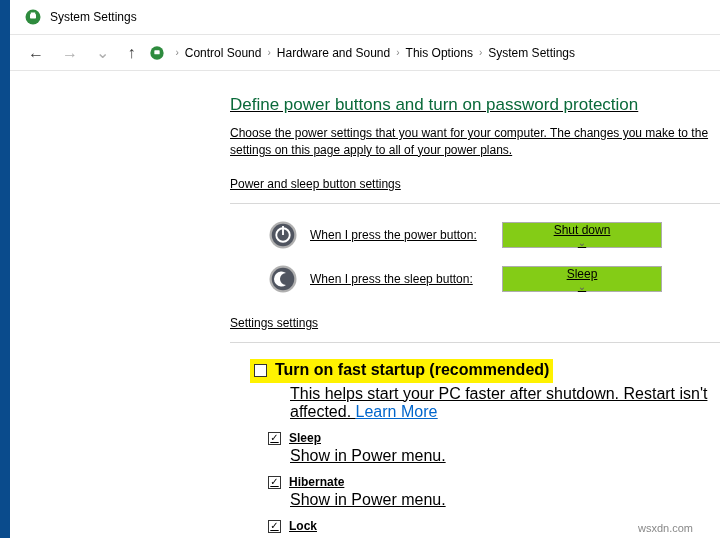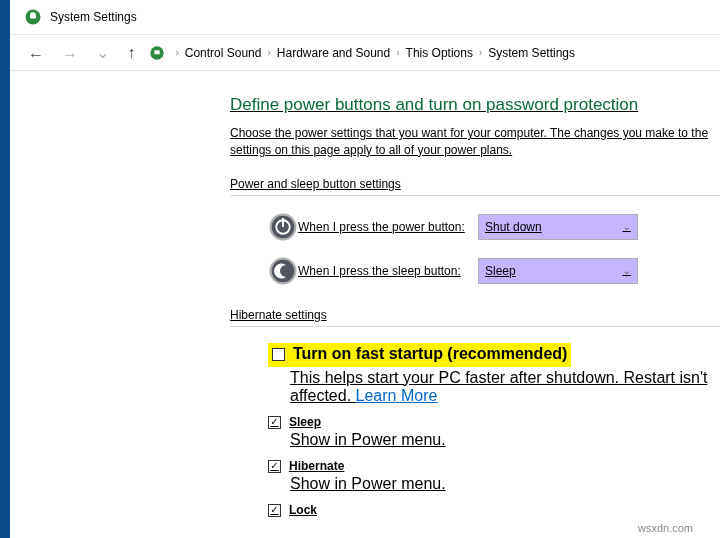--- a/index.html
+++ b/index.html
@@ -12,25 +12,25 @@
     .navbar { padding: 6px 14px; display: flex; align-items: center; gap: 10px; border-bottom: 1px solid #e5e5e5; }
     .nav-arrow { color: #606060; font-size: 16px; cursor: pointer; padding: 2px 4px; }
     .nav-arrow.enabled { color: #404040; }
     .nav-arrow.disabled { color: #b0b0b0; }
     .breadcrumb { display: flex; align-items: center; gap: 6px; font-size: 12px; color: #000; }
     .breadcrumb .sep { color: #888; font-size: 10px; }
     .breadcrumb-item { cursor: pointer; }
     .main { padding: 24px 0 0 220px; text-decoration: underline; }
     .page-title { color: #0a6a3a; font-size: 17px; font-weight: 400; margin-bottom: 10px; }
     .page-desc { font-size: 12px; color: #000; margin-bottom: 18px; line-height: 1.4; }
-    .section-header { font-size: 12px; color: #000; border-bottom: 1px solid #d8d8d8; padding-bottom: 4px; margin-bottom: 16px; }
-    .button-row { display: flex; align-items: center; margin-left: 38px; margin-bottom: 14px; }
+    .section-header { font-size: 12px; color: #000; border-bottom: 1px solid #d8d8d8; padding-bottom: 12px; margin-bottom: 16px; }
+    .button-row { display: flex; align-items: center; gap: 12px; margin-left: 38px; margin-bottom: 14px; }
     .power-icon { width: 30px; height: 30px; flex-shrink: 0; }
     .row-label { font-size: 12px; color: #000; width: 180px; }
-    .dropdown { width: 160px; height: 26px; border: 1px solid #adadad; background: #c4b5fd; font-size: 12px; padding: 0 6px; display: flex; align-items: center; justify-content: space-between; cursor: pointer; }
+    .dropdown { width: 160px; height: 26px; border: 1px solid #adadad; background: #84cc16; font-size: 12px; padding: 0 6px; display: flex; align-items: center; justify-content: space-between; cursor: pointer; flex-direction: column; }
     .dropdown .chev { color: #606060; font-size: 10px; }
     .shutdown-section { margin-top: 22px; }
     .highlight { background: #fff200; display: inline-block; padding: 2px 4px; }
     .check-row { display: flex; align-items: flex-start; gap: 8px; margin-left: 38px; margin-bottom: 2px; }
     .checkbox { width: 13px; height: 13px; border: 1px solid #333; background: #fff; display: inline-flex; align-items: center; justify-content: center; font-size: 10px; line-height: 1; cursor: pointer; flex-shrink: 0; margin-top: 1px; }
     .checkbox.checked::after { content: "✓"; color: #000; }
     .check-content { font-size: 12px; color: #000; }
     .check-label { font-weight: 700; }
     .check-desc { font-size: 16px; color: #000; margin-left: 60px; margin-bottom: 10px; }
     .learn-link { color: #0066cc; text-decoration: underline; cursor: pointer; }
@@ -100,23 +100,23 @@
         <path d="M 24 12 A 10 10 0 1 0 24 28 A 8 8 0 0 1 24 12 Z" fill="#fff"></path>
       </svg>
       <span class="row-label">When I press the sleep button:</span>
       <div class="dropdown">
         <span>Sleep</span>
         <span class="chev">⌄</span>
       </div>
     </div>
 
     <div class="shutdown-section">
-      <div class="section-header">Hibernate settings</div>
+      <div class="section-header">Settings settings</div>
 
-      <div style="margin-left:38px; margin-bottom:2px;">
+      <div style="margin-left:20px; margin-bottom:2px;">
         <span class="highlight">
           <span style="display:inline-flex; align-items:center; gap:8px;">
             <span class="checkbox"></span>
             <span class="check-label">Turn on fast startup (recommended)</span>
           </span>
         </span>
       </div>
       <div class="check-desc">
         <span>This helps start your PC faster after shutdown. Restart isn't affected. </span><span class="learn-link">Learn More</span>
       </div>

